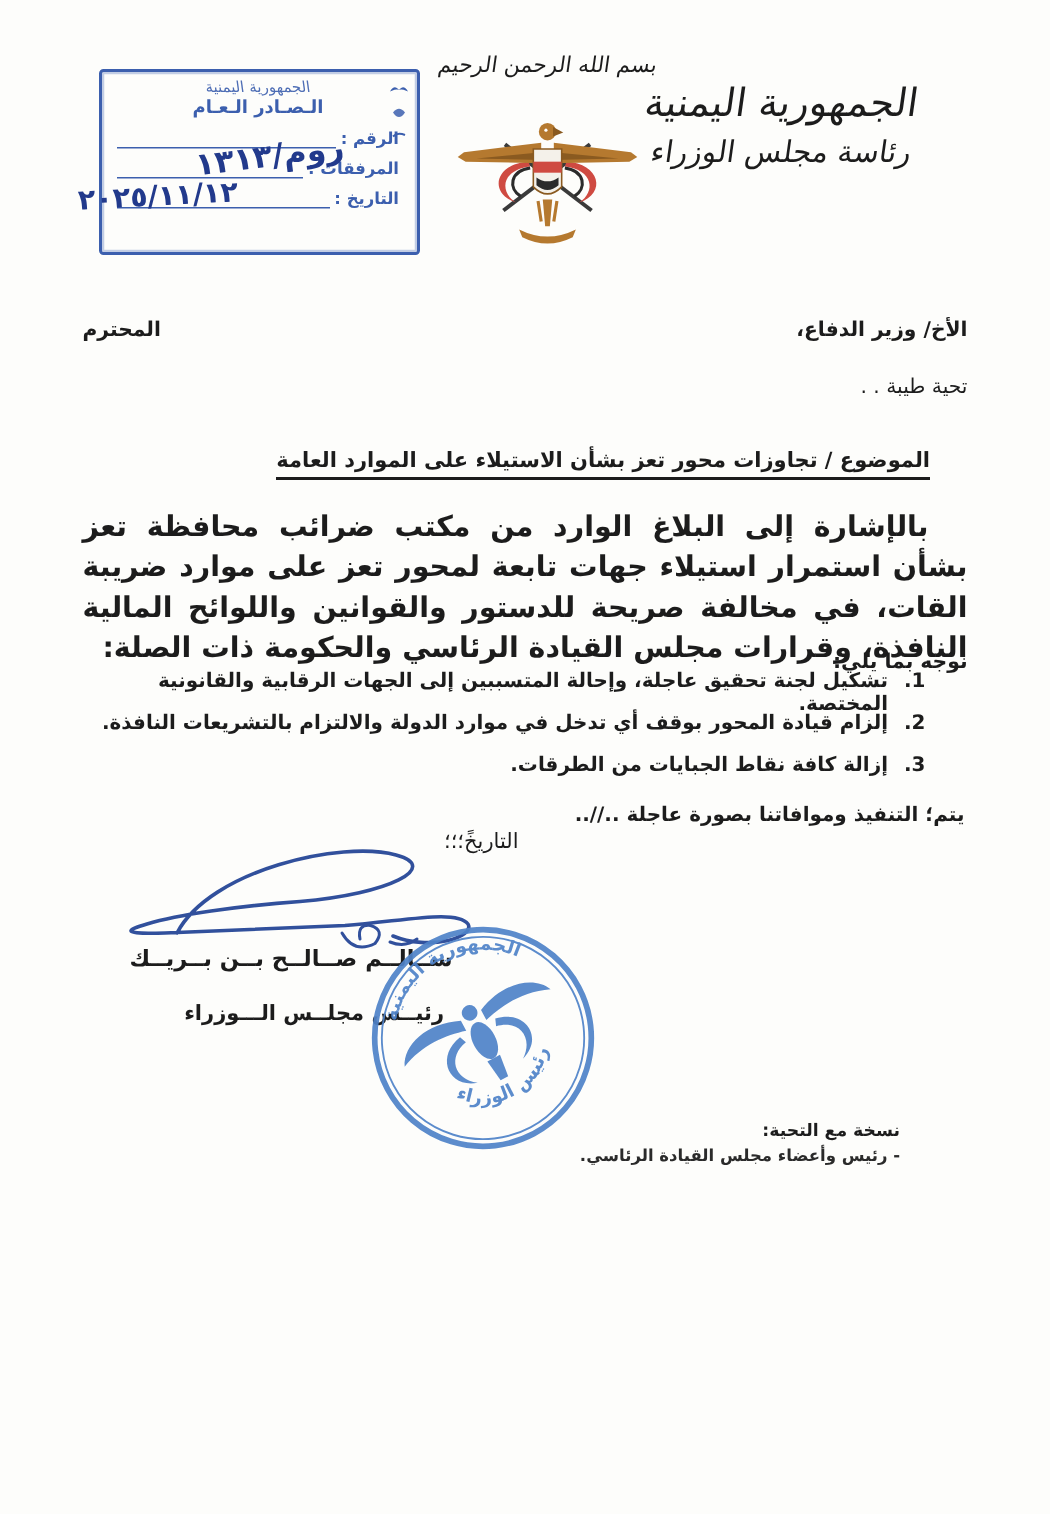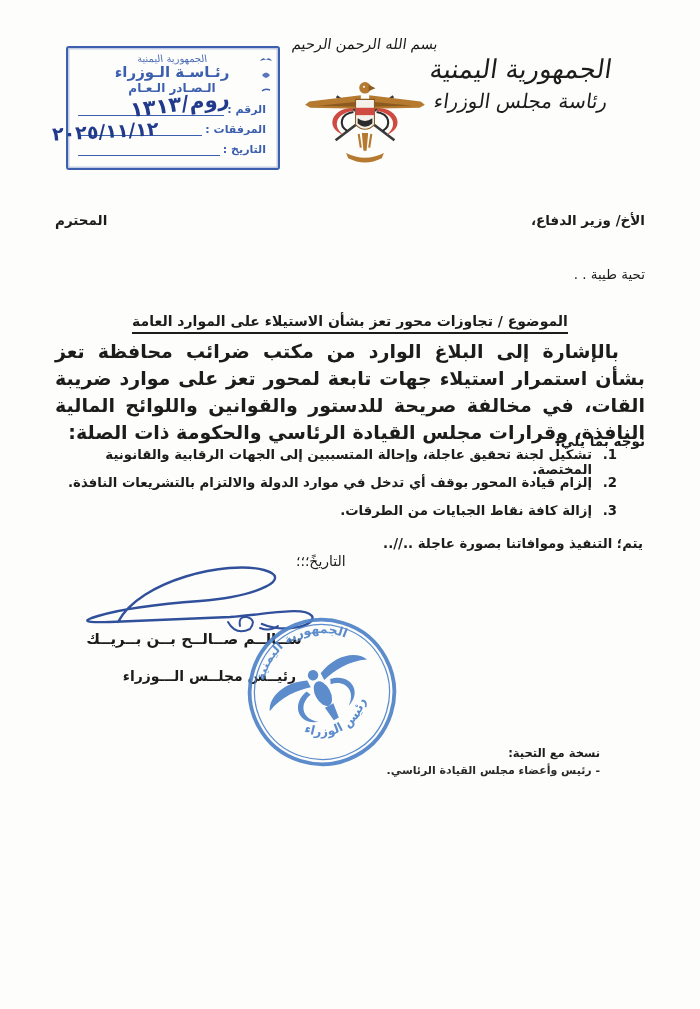--- a/index.html
+++ b/index.html
@@ -31,22 +31,22 @@
   .bismillah{position:absolute;left:288px;top:36px;width:154px;text-align:center;
     font-size:14.5px;transform:skewX(-8deg);}
   .emblem{position:absolute;left:302px;top:74px;}
   .calligraphy{position:absolute;left:430px;right:6px;top:52px;text-align:left;direction:rtl;}
   .calli1{font-size:26px;line-height:34px;transform:skewX(-8deg);}
   .calli2{font-size:20px;line-height:30px;transform:skewX(-8deg);padding-left:4px;}
 
   
   .addressee-row{position:absolute;right:55px;left:55px;top:212px;display:flex;
     justify-content:space-between;font-weight:bold;font-size:13.5px;}
-  .greeting{position:absolute;right:55px;top:266px;font-size:13.5px;margin-left:36px;}
-  .subject-wrap{position:absolute;right:80px;left:80px;top:311px;text-align:center;}
+  .greeting{position:absolute;right:55px;top:250px;font-size:13.5px;margin-left:36px;}
+  .subject-wrap{position:absolute;right:80px;left:80px;top:296px;}
   .subject{display:inline-block;font-weight:bold;font-size:14px;
     border-bottom:2px solid #1c1c1c;padding-bottom:3px;}
   .body-par{position:absolute;right:55px;left:55px;top:338px;font-size:19px;
     font-weight:bold;line-height:27px;text-align:justify;text-align-last:right;
     text-indent:26px;letter-spacing:.2px;}
   .directive-intro{position:absolute;right:55px;top:421px;font-weight:bold;font-size:13.5px;margin-top:12px;}
   .directives{position:absolute;right:83px;left:55px;top:447px;}
   .directive-row{display:flex;gap:9px;font-weight:bold;font-size:13.3px;height:28px;align-items:flex-start;}
   .directive-num{min-width:16px;}
   .closing-line{position:absolute;right:57px;top:524px;font-weight:bold;font-size:13.3px;margin-top:12px;}
@@ -67,21 +67,20 @@
   .cc-heading{font-weight:bold;font-size:11.5px;line-height:18px;}
   .cc-item{font-weight:bold;font-size:11px;line-height:18px;color:#2a2a2a;}
 </style>
 </head>
 <body>
 
 <div class="page">
 
   <div class="stamp-box">
     <div class="sb-r1">الجمهورية اليمنية</div>
-    <div class="sb-r2">رئـاسـة الـوزراء</div>
     <div class="sb-r3">الـصـادر الـعـام</div>
     <div class="sb-field">
       <span class="lbl">الرقم :</span>
       <span class="line"></span>
     </div>
     <div class="sb-field">
       <span class="lbl">المرفقات :</span>
       <span class="line"></span>
     </div>
     <div class="sb-field">

